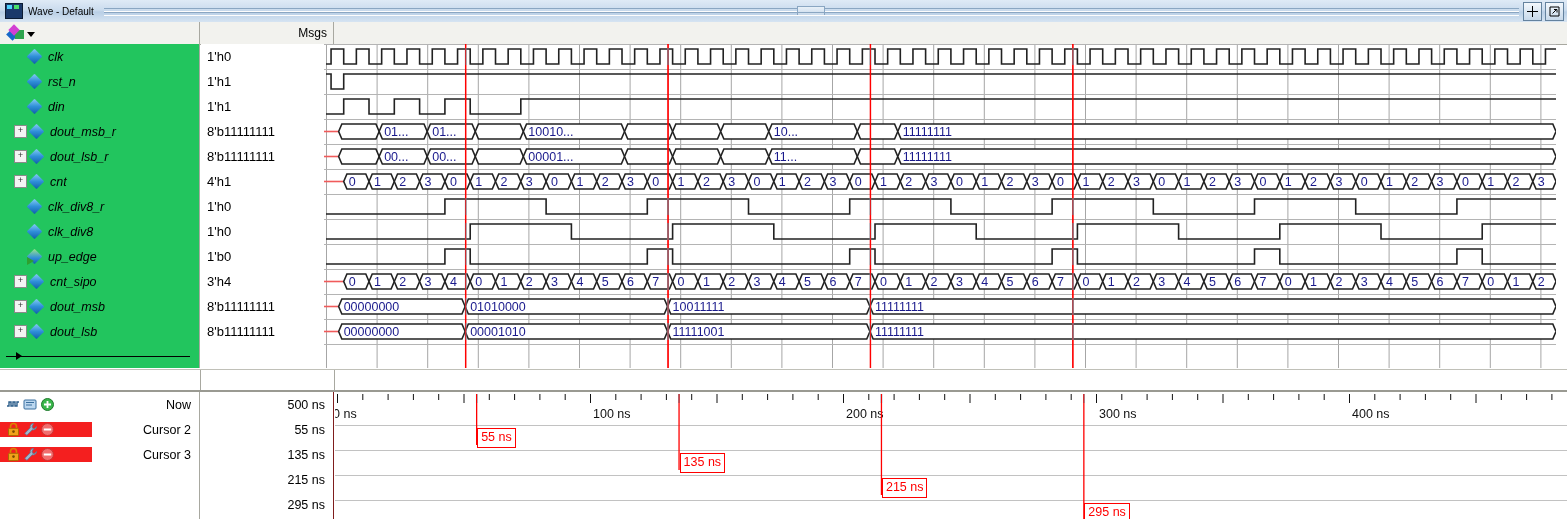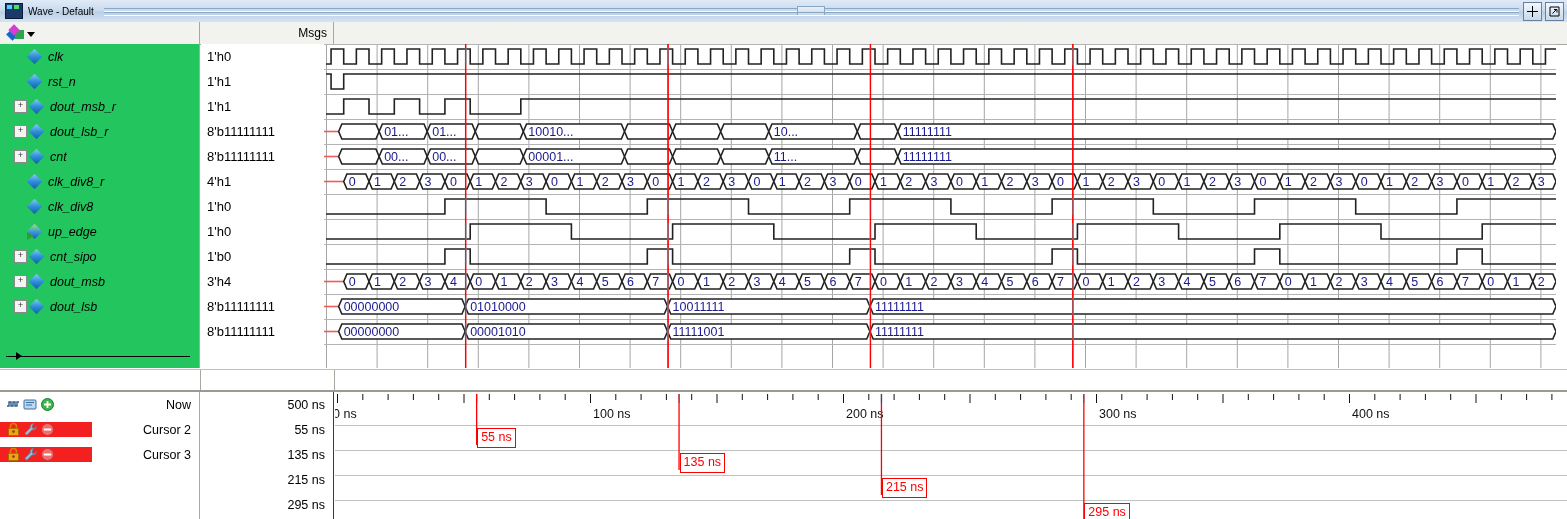--- a/index.html
+++ b/index.html
@@ -140,20 +140,27 @@
           <i></i>
         </div>
         <span class="nm">clk</span>
       </div>
       <div class="row">
         <div class="nogap"></div>
         <div class="wdiam">
           <i></i>
         </div>
         <span class="nm">rst_n</span>
+      </div>
+      <div class="row">
+        <div class="nogap"></div>
+        <div class="wdiam">
+          <i></i>
+        </div>
+        <span class="nm">din</span>
       </div>
       <div class="row">
         <div class="plus">+</div>
         <div class="wdiam">
           <i></i>
         </div>
         <span class="nm">dout_msb_r</span>
       </div>
       <div class="row">
         <div class="plus">+</div>

